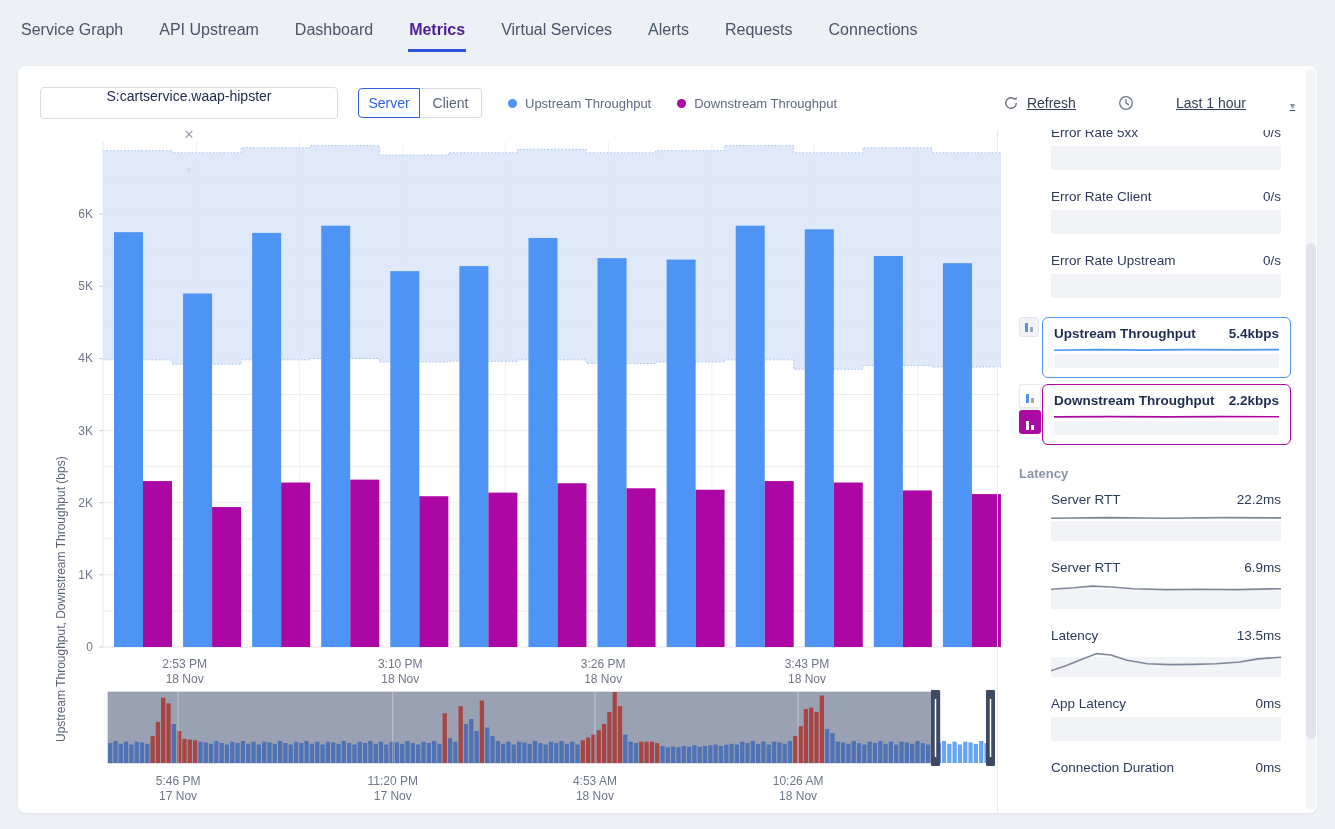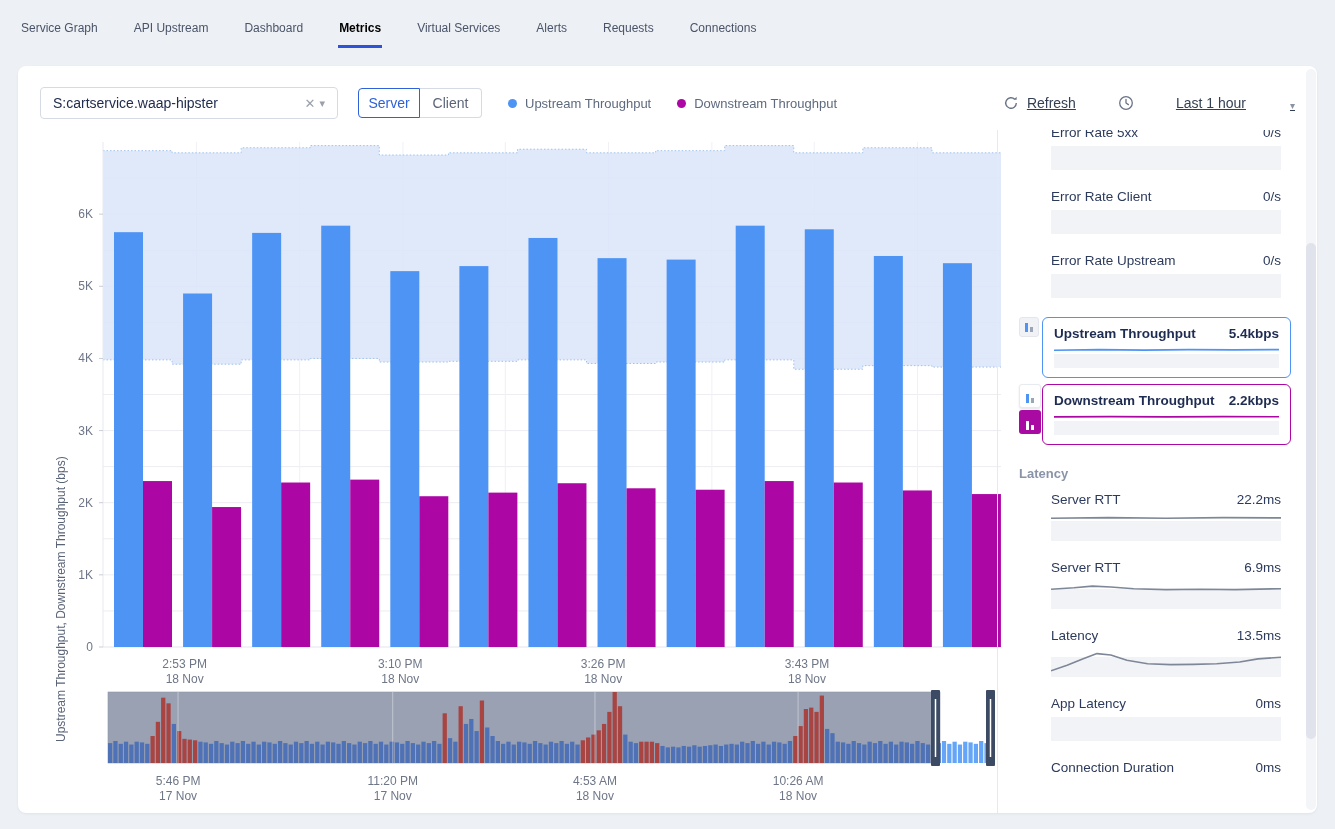--- a/index.html
+++ b/index.html
@@ -2,29 +2,29 @@
 <html><head>
 <meta charset="utf-8">
 <style>
   html,body{margin:0;padding:0;}
   body{
     width:1335px;height:829px;background:#edf0f4;
     font-family:"Liberation Sans", sans-serif;color:#2c3a5c;position:relative;overflow:hidden;
   }
   
   .topnav{display:flex;align-items:flex-start;gap:34px;padding:0 0 0 20px;height:60px;}
-  .tab{font-size:12px;color:#4a5468;padding:21px 1px 10px;border-bottom:3px solid transparent;cursor:pointer;white-space:nowrap;}
-  .tab.active{color:#000000;font-weight:700;border-bottom-color:#2d53d8;}
+  .tab{font-size:16px;color:#4a5468;padding:21px 1px 10px;border-bottom:3px solid transparent;cursor:pointer;white-space:nowrap;}
+  .tab.active{color:#4c1d95;font-weight:700;border-bottom-color:#2d53d8;}
   
   .card{position:absolute;left:18px;top:66px;width:1299px;height:747px;background:#fff;border-radius:8px;
         box-shadow:0 1px 3px rgba(20,30,60,.06);overflow:hidden;}
   
   .filter-bar{position:absolute;left:22px;top:21px;right:22px;height:32px;display:flex;align-items:center;}
   .select{width:272px;height:30px;border:1px solid #d6dae2;border-radius:4px;display:flex;align-items:center;
-          padding:0 12px;gap:4px;background:#fff;cursor:pointer;}
+          padding:0 12px;gap:24px;background:#fff;cursor:pointer;flex-direction:column;}
   .select .val{flex:1;font-size:14px;color:#212d4e;}
   .icon-x{color:#9aa1ad;font-size:13px;line-height:1;}
   .icon-chev{color:#9aa1ad;font-size:11px;line-height:1;}
   .seg{display:flex;margin-left:20px;}
   .seg .btn{height:30px;width:62px;background:#fff;font-size:14px;display:flex;align-items:center;justify-content:center;
             border:1px solid #d6dae2;color:#5b6478;cursor:pointer;box-sizing:border-box;}
   .seg .btn:first-child{border-radius:4px 0 0 4px;}
   .seg .btn:last-child{border-radius:0 4px 4px 0;border-left:none;}
   .seg .btn.active{border:1px solid #2f62d9;color:#2f62d9;z-index:2;}
   .legend{display:flex;gap:26px;margin-left:26px;align-items:center;}

